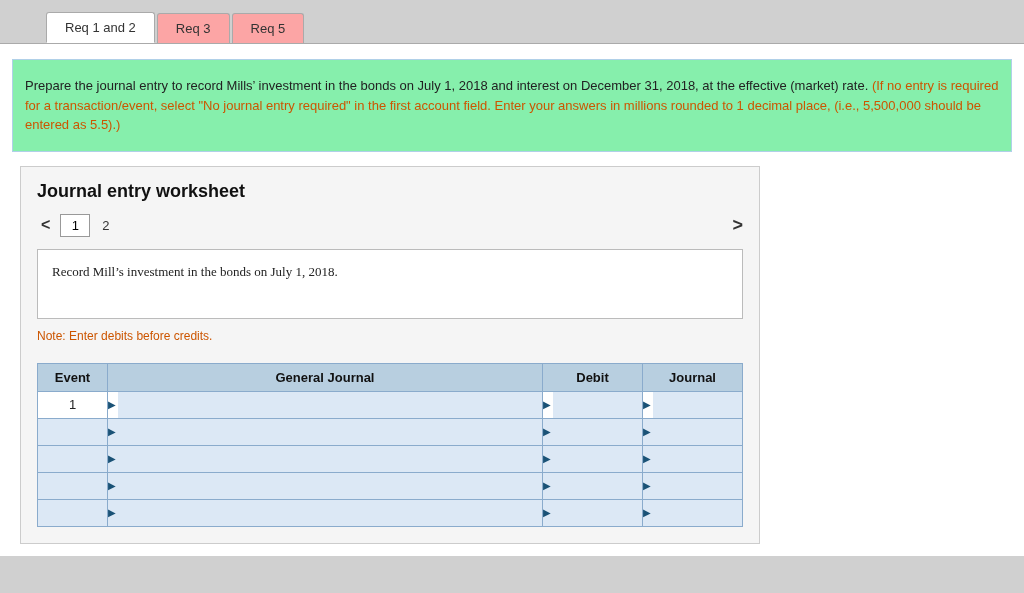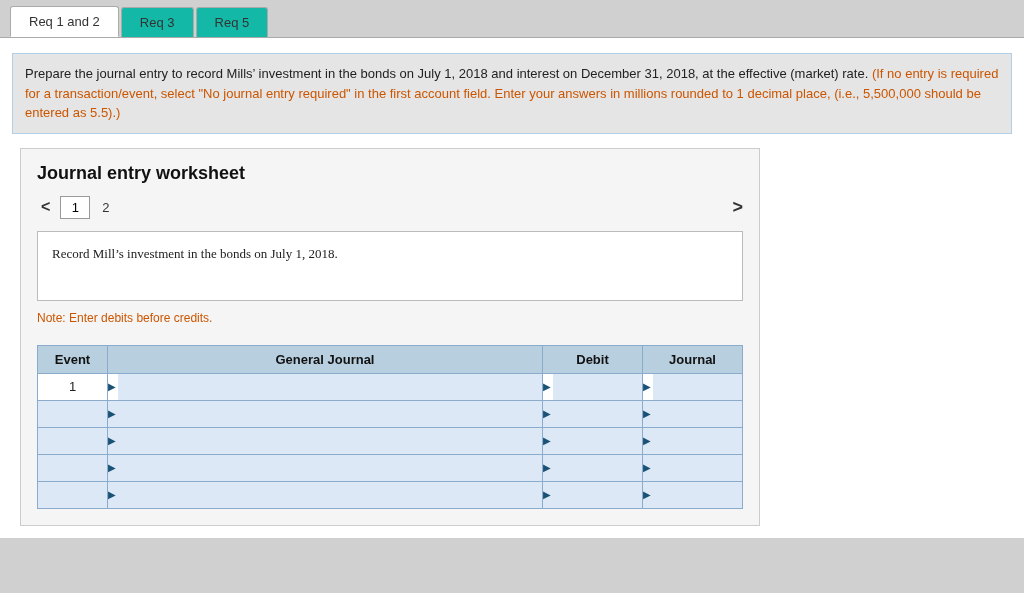--- a/index.html
+++ b/index.html
@@ -15,28 +15,29 @@
       padding: 0;
       width: 1024px;
       min-height: 593px;
     }
 
     
     .tabs-bar {
       display: flex;
       align-items: flex-end;
       background: #d0d0d0;
-      padding: 6px 10px 0 10px;
+      padding: 12px 10px 0 10px;
       gap: 2px;
+      margin-left: 36px;
     }
 
     .tab {
       padding: 7px 18px;
       border: 1px solid #aaa;
-      background: #14b8a6;
+      background: #fca5a5;
       cursor: pointer;
       font-size: 13px;
       border-bottom: none;
       border-radius: 3px 3px 0 0;
       color: #333;
     }
 
     .tab.active {
       background: #ffffff;
       border-bottom: 1px solid #ffffff;
@@ -47,23 +48,23 @@
     
     .main-content {
       background: #ffffff;
       border-top: 1px solid #aaa;
       padding: 15px 12px 12px 12px;
       margin: 0 0px;
     }
 
     
     .info-box {
-      background: #e5e5e5;
+      background: #86efac;
       border: 1px solid #b0d0e8;
-      padding: 10px 12px;
+      padding: 16px 12px;
       margin-bottom: 14px;
       font-size: 13px;
       line-height: 1.5;
       color: #222;
     }
 
     .info-box .orange-text {
       color: #cc5500;
     }
 

